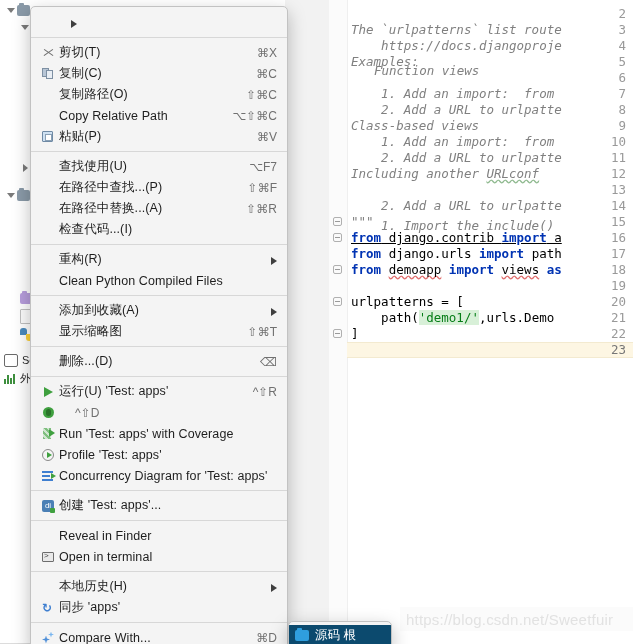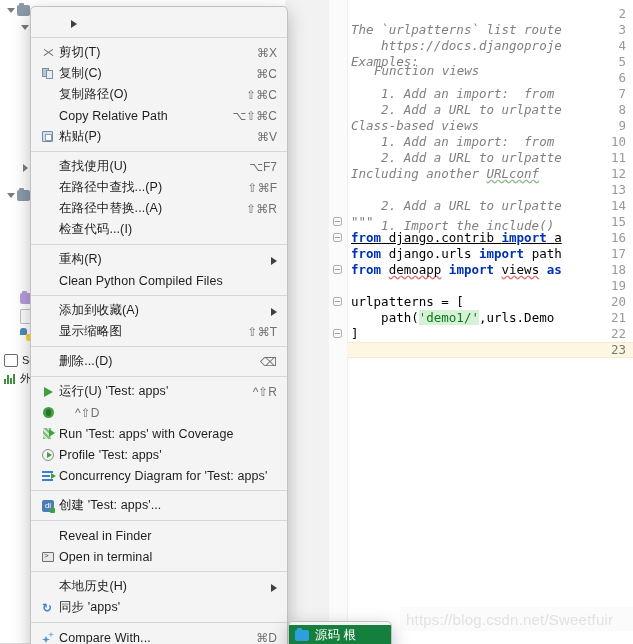--- a/index.html
+++ b/index.html
@@ -127,21 +127,21 @@
   .sparkic::after{content:"";position:absolute;left:6px;top:0;width:6px;height:6px;background:#79b6f0;clip-path:polygon(50% 0,62% 38%,100% 50%,62% 62%,50% 100%,38% 62%,0 50%,38% 38%);}
 
   
   #submenu{
     position:absolute;left:288px;top:621px;width:104px;
     background:#f4f4f4;border:1px solid #c2c2c2;border-radius:5px 5px 0 0;
     box-shadow:0 6px 18px rgba(0,0,0,.26);
     padding:3px 0 0 0;box-sizing:border-box;overflow:hidden;
   }
   .smi{display:flex;align-items:center;height:20px;padding:0 8px 0 6px;font-size:12.5px;color:#1e1e1e;white-space:nowrap;}
-  .smi.sel{background:#15803d;color:#fff;}
+  .smi.sel{background:#0c4a6e;color:#fff;}
   .smi .sic{width:14px;height:11px;border-radius:2px;margin-right:6px;flex:0 0 14px;position:relative;}
   .smi .sic::before{content:"";position:absolute;left:2px;top:-2px;width:5px;height:3px;border-radius:1px;}
   .sic.blue{background:#2f9ede;}
   .sic.blue::before{background:#2f9ede;}
 
   
   #wm{
     position:absolute;left:406px;top:611px;
     font-size:15px;color:#e2e2e2;letter-spacing:.2px;white-space:nowrap;
     font-family:"Liberation Sans","DejaVu Sans",sans-serif;

